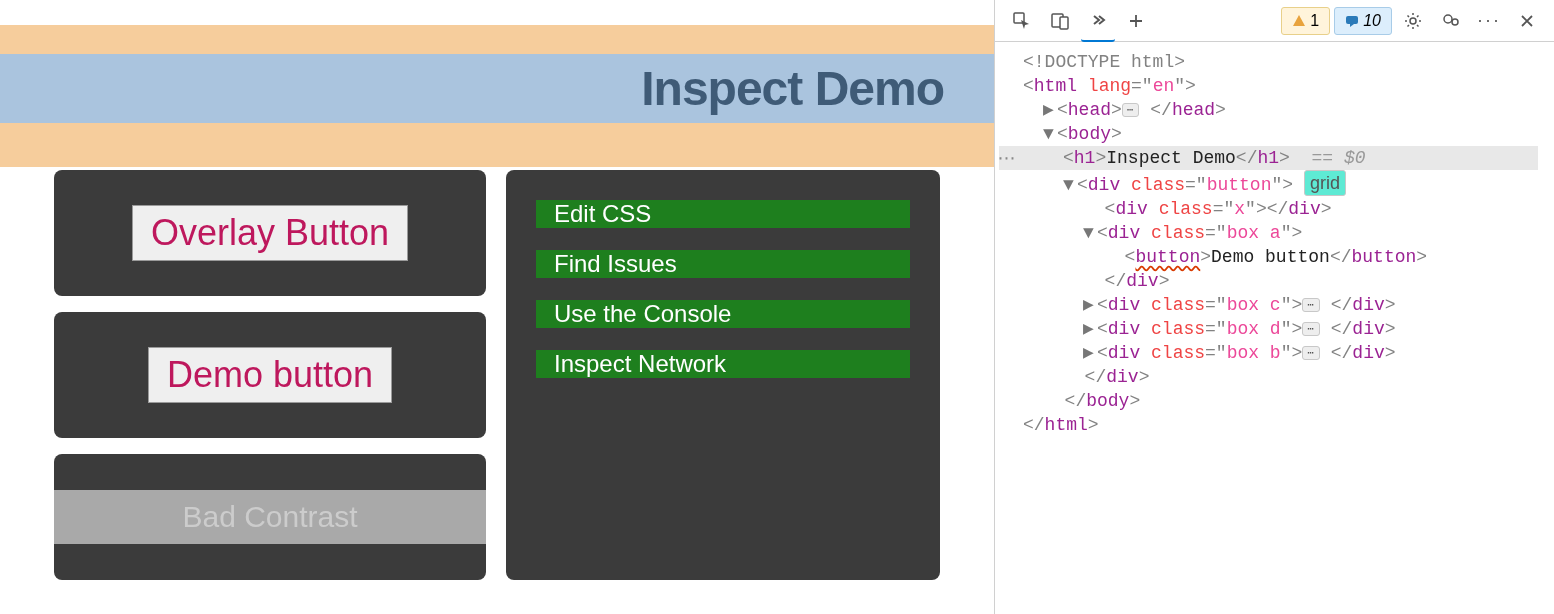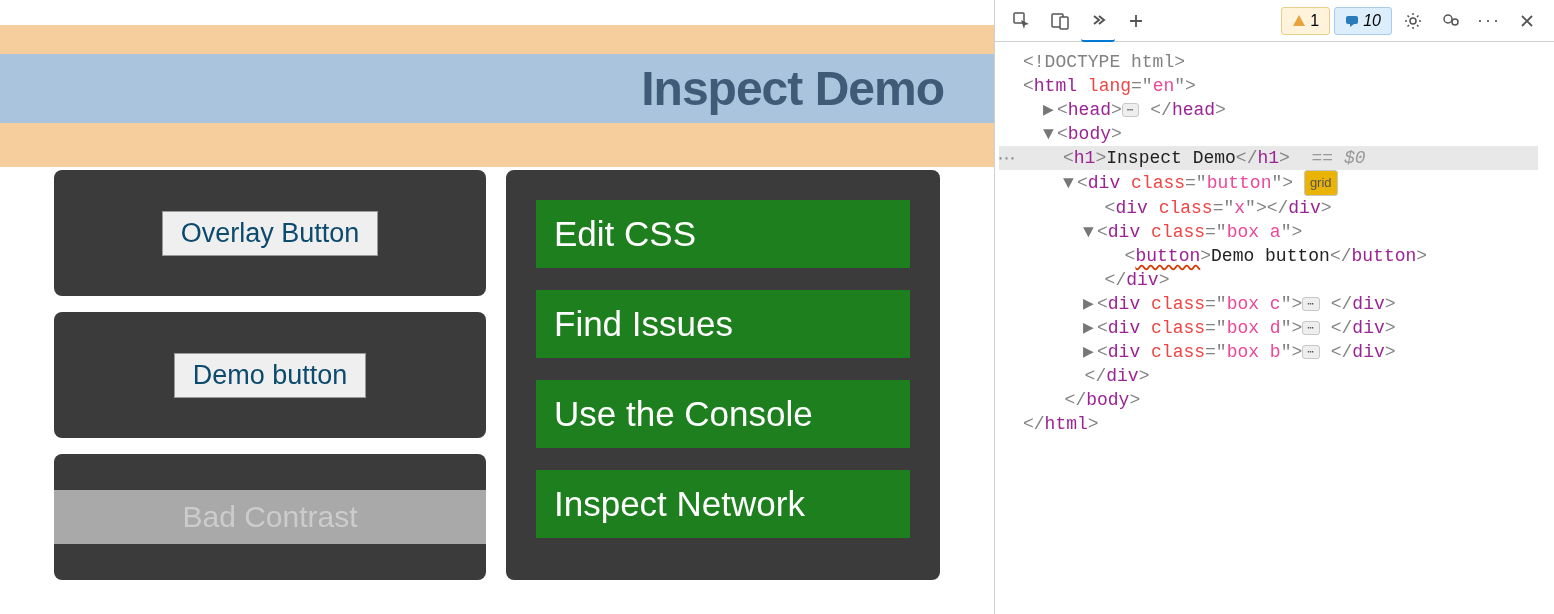--- a/index.html
+++ b/index.html
@@ -63,23 +63,23 @@
     padding: 26px 16px;
     display: flex;
     align-items: center;
     justify-content: center;
   }
   .col-left .box-dark { height: 126px; }
   .gray-btn {
     background: #efefef;
     border: 1px solid #9a9a9a;
     padding: 6px 18px;
-    font-size: 27px;
+    font-size: 36px;
     font-family: inherit;
-    color: #0c4a6e;
+    color: #be185d;
     cursor: pointer;
   }
   .bad-contrast {
     background: #a9a9a9;
     color: #cccccc;
     width: 100%;
     font-size: 30px;
     text-align: center;
     padding: 10px 0;
   }
@@ -88,22 +88,22 @@
     background: #3b3b3b;
     border-radius: 8px;
     padding: 30px 30px 30px 30px;
     display: flex;
     flex-direction: column;
     gap: 22px;
   }
   .green-btn {
     background: #1e7f1e;
     color: #fff;
-    font-size: 35px;
-    padding: 14px 18px;
+    font-size: 24px;
+    padding: 0 18px;
     text-align: left;
     border: none;
     font-family: inherit;
     cursor: pointer;
   }
   
   .devtools {
     flex: 1;
     height: 614px;
     border-left: 1px solid #d0d0d0;
@@ -168,24 +168,24 @@
   .indent4 { padding-left: 104px; }
   .punct { color: #828282; }
   .tag   { color: #9b2393; }
   .attr  { color: #ef4444; }
   .val   { color: #ec4899; }
   .text  { color: #222; }
   .doctype { color: #828282; }
   .arrow { display:inline-block; width:14px; color:#777; cursor:pointer; }
   .pill {
     display:inline-block;
-    background:#eab308;
+    background:#5eead4;
     border:1px solid #c8c8c8;
     border-radius:3px;
-    font-size:13px;
+    font-size:18px;
     padding:0 5px;
     color:#555;
     vertical-align:1px;
     font-family: "Segoe UI", Arial, sans-serif;
   }
   .pill-dots {
     display:inline-block;
     background:#eeeeee;
     border:1px solid #c8c8c8;
     border-radius:3px;

